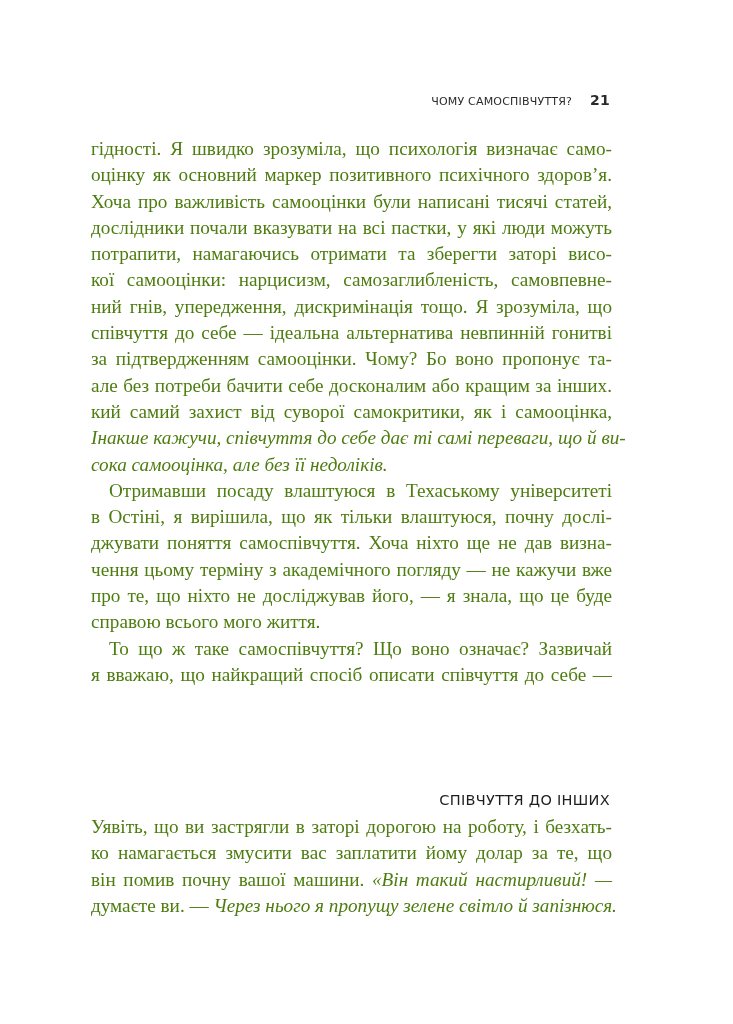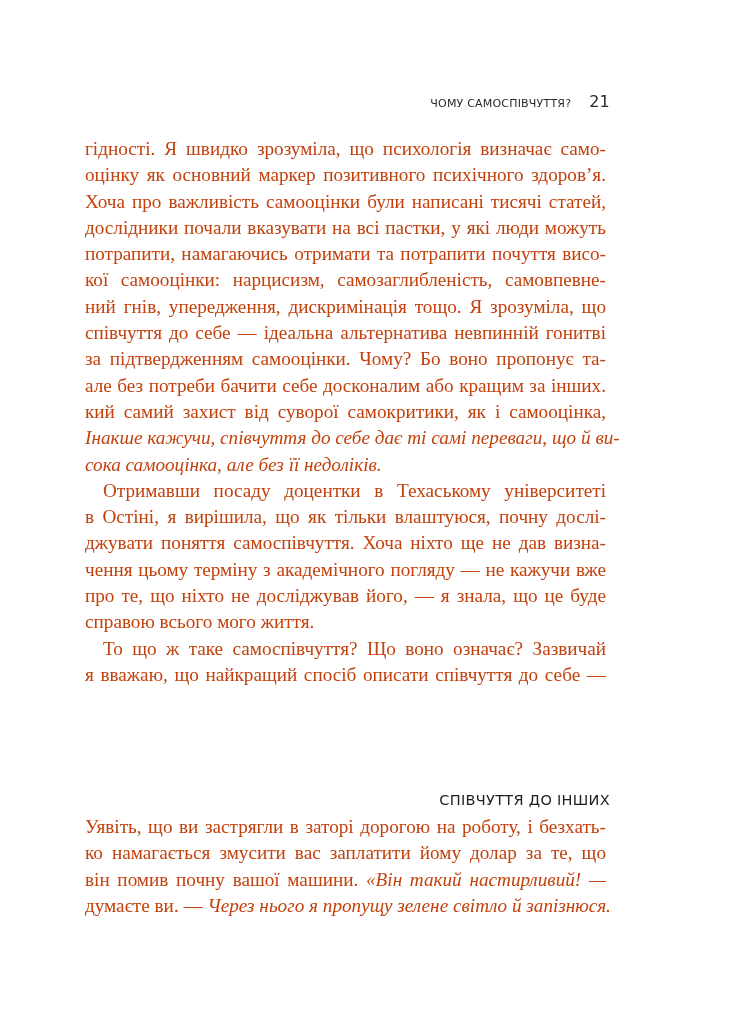--- a/index.html
+++ b/index.html
@@ -4,24 +4,24 @@
 <style>
   html, body { margin: 0; padding: 0; background: #ffffff; }
   body { width: 733px; height: 1024px; position: relative; overflow: hidden; }
   .page { position: absolute; left: 0; top: 0; width: 733px; height: 872px; background: #ffffff; }
   .running-head {
     position: absolute; top: 92px; left: 400px; width: 210px;
     display: flex; justify-content: flex-end; align-items: baseline;
     font-family: "DejaVu Sans", sans-serif; font-size: 11px; color: #2a2a2a; letter-spacing: 0.2px;
   }
   .running-head .rh-title { margin-right: 18px; }
-  .running-head .rh-num { font-weight: normal; font-size: 16px; }
+  .running-head .rh-num { font-weight: bold; font-size: 14px; }
   .body-text {
-    position: absolute; left: 85px; width: 521px; top: 136px;
-    font-family: "Liberation Serif", serif; font-size: 19.2px; line-height: 26.3px; color: #c2410c;
+    position: absolute; left: 91px; width: 521px; top: 136px;
+    font-family: "Liberation Serif", serif; font-size: 19.2px; line-height: 26.3px; color: #4d7c0f;
   }
   .line { display: block; white-space: nowrap; text-align: justify; text-align-last: justify; height: 26.3px; }
   .line.last { text-align-last: left; }
   .line.indent { padding-left: 18px; }
   .it { font-style: italic; }
   .section-heading {
     position: absolute; top: 768px; left: 380px; width: 230px; text-align: right;
     font-family: "DejaVu Sans", sans-serif; font-size: 14.5px; color: #1e1e1e; letter-spacing: 0.3px; margin-top: 24px;
   }
   .body-text-2 { top: 814px; }
@@ -35,32 +35,32 @@
     <span class="rh-title">ЧОМУ САМОСПІВЧУТТЯ?</span>
     <span class="rh-num">21</span>
   </div>
 
   <div class="body-text">
     <div>
       <span class="line">гідності. Я швидко зрозуміла, що психологія визначає само-</span>
       <span class="line">оцінку як основний маркер позитивного психічного здоров’я.</span>
       <span class="line">Хоча про важливість самооцінки були написані тисячі статей,</span>
       <span class="line">дослідники почали вказувати на всі пастки, у які люди можуть</span>
-      <span class="line">потрапити, намагаючись отримати та потрапити почуття висо-</span>
+      <span class="line">потрапити, намагаючись отримати та зберегти заторі висо-</span>
       <span class="line">кої самооцінки: нарцисизм, самозаглибленість, самовпевне-</span>
       <span class="line">ний гнів, упередження, дискримінація тощо. Я зрозуміла, що</span>
       <span class="line">співчуття до себе — ідеальна альтернатива невпинній гонитві</span>
       <span class="line">за підтвердженням самооцінки. Чому? Бо воно пропонує та-</span>
       <span class="line">але без потреби бачити себе досконалим або кращим за інших.</span>
       <span class="line">кий самий захист від суворої самокритики, як і самооцінка,</span>
       <span class="line it">Інакше кажучи, співчуття до себе дає ті самі переваги, що й ви-</span>
       <span class="line it last">сока самооцінка, але без її недоліків.</span>
     </div>
     <div>
-      <span class="line indent">Отримавши посаду доцентки в Техаському університеті</span>
+      <span class="line indent">Отримавши посаду влаштуюся в Техаському університеті</span>
       <span class="line">в Остіні, я вирішила, що як тільки влаштуюся, почну дослі-</span>
       <span class="line">джувати поняття самоспівчуття. Хоча ніхто ще не дав визна-</span>
       <span class="line">чення цьому терміну з академічного погляду — не кажучи вже</span>
       <span class="line">про те, що ніхто не досліджував його, — я знала, що це буде</span>
       <span class="line last">справою всього мого життя.</span>
     </div>
     <div>
       <span class="line indent">То що ж таке самоспівчуття? Що воно означає? Зазвичай</span>
       <span class="line">я вважаю, що найкращий спосіб описати співчуття до себе —</span>
     </div>

